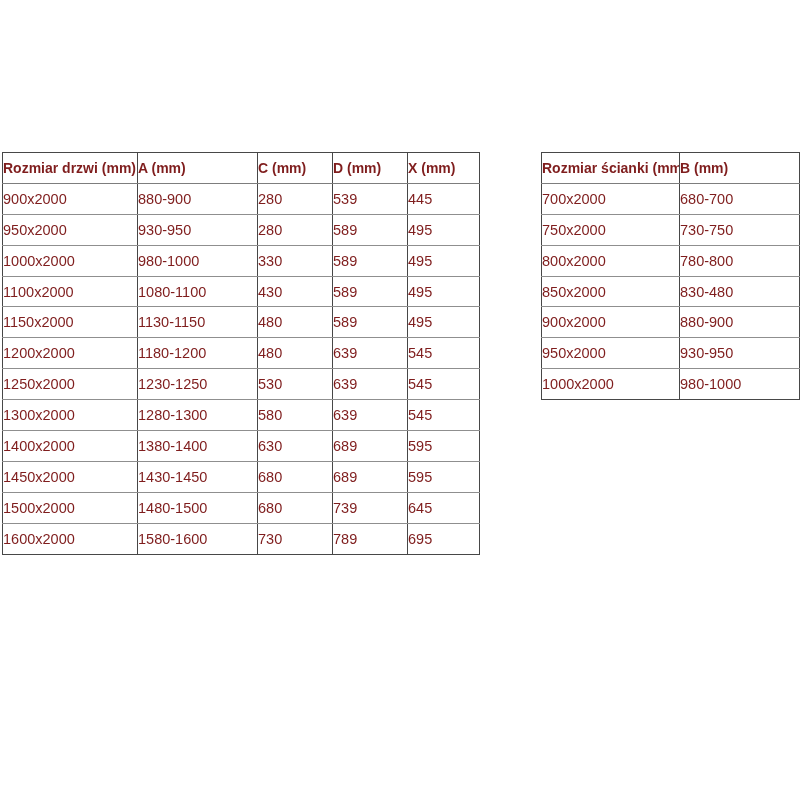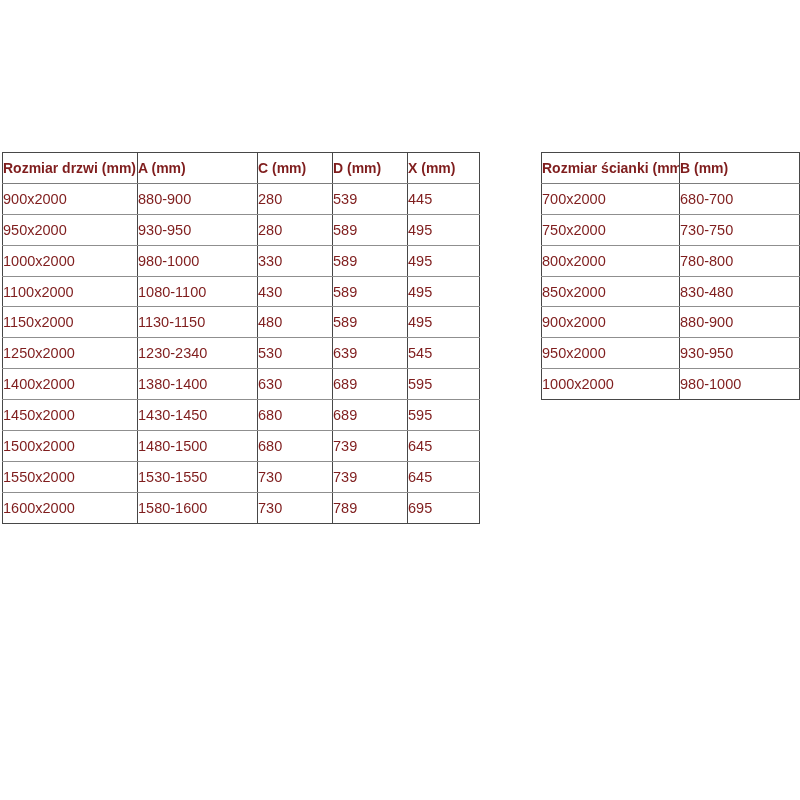--- a/index.html
+++ b/index.html
@@ -112,23 +112,37 @@
         <td>495</td>
       </tr>
       <tr>
         <td>1150x2000</td>
         <td>1130-1150</td>
         <td>480</td>
         <td>589</td>
         <td>495</td>
       </tr>
       <tr>
+        <td>1200x2000</td>
+        <td>1180-1200</td>
+        <td>480</td>
+        <td>639</td>
+        <td>545</td>
+      </tr>
+      <tr>
         <td>1250x2000</td>
-        <td>1230-2340</td>
+        <td>1230-1250</td>
         <td>530</td>
+        <td>639</td>
+        <td>545</td>
+      </tr>
+      <tr>
+        <td>1300x2000</td>
+        <td>1280-1300</td>
+        <td>580</td>
         <td>639</td>
         <td>545</td>
       </tr>
       <tr>
         <td>1400x2000</td>
         <td>1380-1400</td>
         <td>630</td>
         <td>689</td>
         <td>595</td>
       </tr>
@@ -136,27 +150,20 @@
         <td>1450x2000</td>
         <td>1430-1450</td>
         <td>680</td>
         <td>689</td>
         <td>595</td>
       </tr>
       <tr>
         <td>1500x2000</td>
         <td>1480-1500</td>
         <td>680</td>
-        <td>739</td>
-        <td>645</td>
-      </tr>
-      <tr>
-        <td>1550x2000</td>
-        <td>1530-1550</td>
-        <td>730</td>
         <td>739</td>
         <td>645</td>
       </tr>
       <tr>
         <td>1600x2000</td>
         <td>1580-1600</td>
         <td>730</td>
         <td>789</td>
         <td>695</td>
       </tr>

